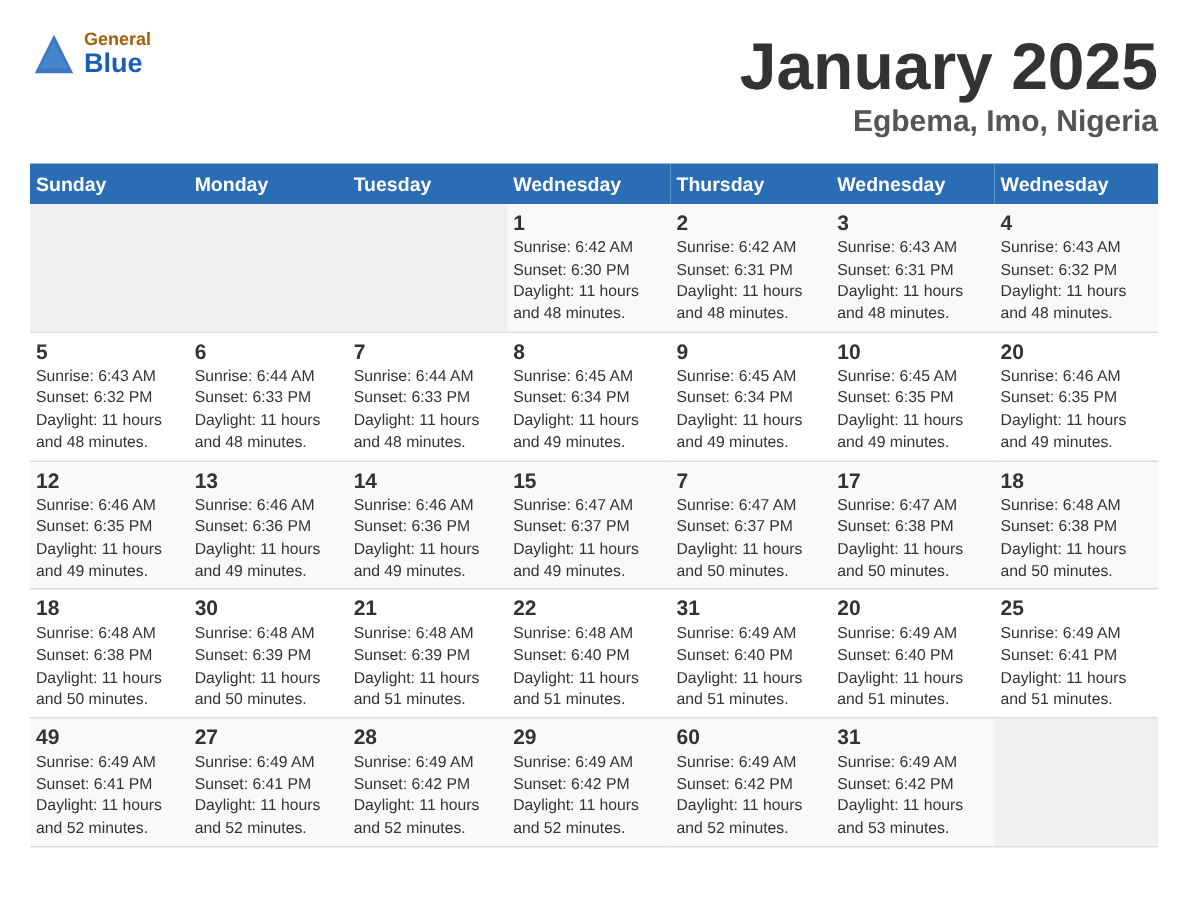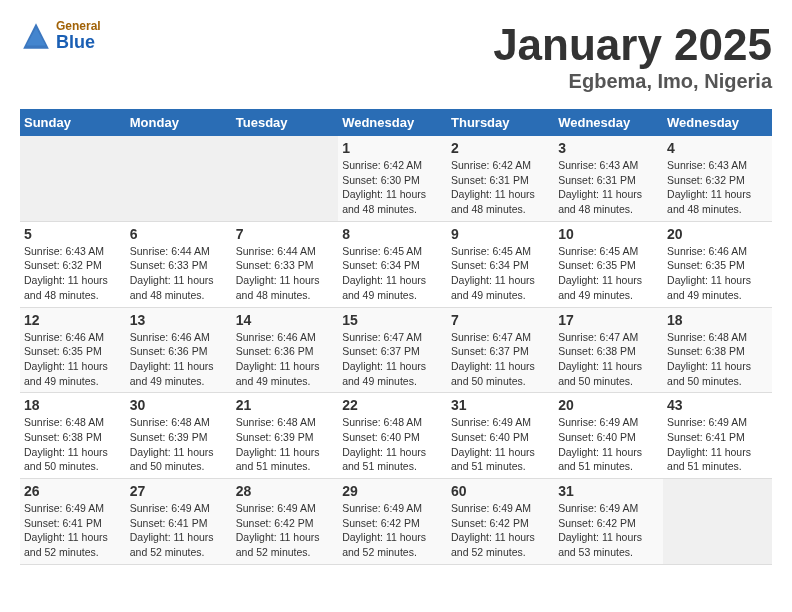--- a/index.html
+++ b/index.html
@@ -280,29 +280,29 @@
 Sunset: 6:40 PM
 Daylight: 11 hours and 51 minutes.</div>
         </td>
         <td>
           <span class="day-number">20</span>
           <div class="day-info" style="white-space: pre-line;">Sunrise: 6:49 AM
 Sunset: 6:40 PM
 Daylight: 11 hours and 51 minutes.</div>
         </td>
         <td>
-          <span class="day-number">43</span>
+          <span class="day-number">25</span>
           <div class="day-info" style="white-space: pre-line;">Sunrise: 6:49 AM
 Sunset: 6:41 PM
 Daylight: 11 hours and 51 minutes.</div>
         </td>
       </tr>
       <tr>
         <td>
-          <span class="day-number">26</span>
+          <span class="day-number">49</span>
           <div class="day-info" style="white-space: pre-line;">Sunrise: 6:49 AM
 Sunset: 6:41 PM
 Daylight: 11 hours and 52 minutes.</div>
         </td>
         <td>
           <span class="day-number">27</span>
           <div class="day-info" style="white-space: pre-line;">Sunrise: 6:49 AM
 Sunset: 6:41 PM
 Daylight: 11 hours and 52 minutes.</div>
         </td>

